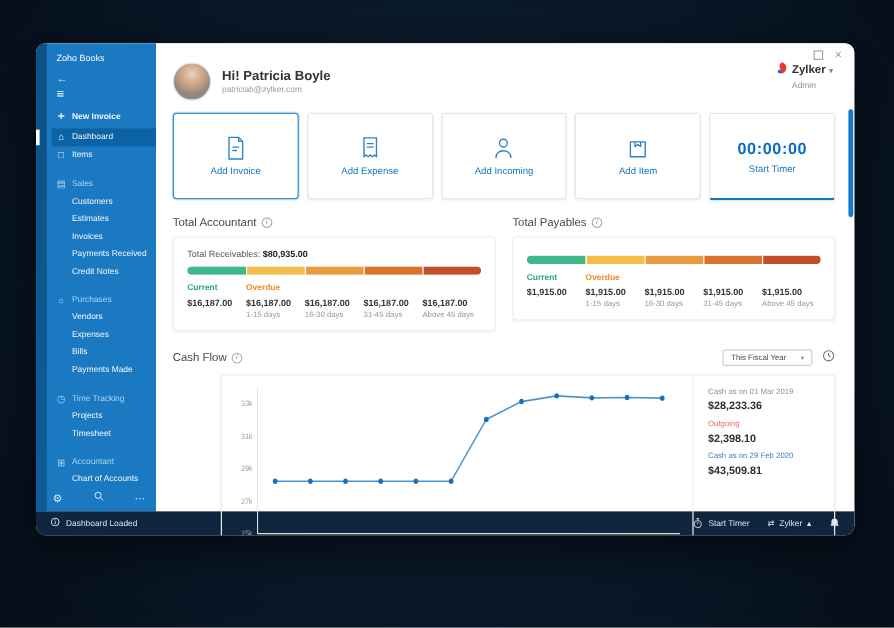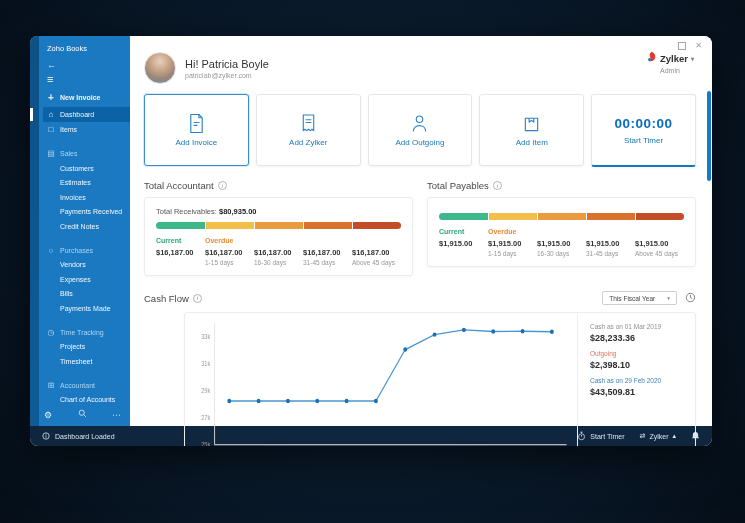--- a/index.html
+++ b/index.html
@@ -54,21 +54,21 @@
   .main{flex:1;min-width:0;background:#fff;position:relative;padding:6px 16px 0 14px;box-sizing:border-box;color:#333;}
   .win-controls{position:absolute;top:5px;right:10px;display:flex;gap:9px;align-items:center;color:#9b9b9b;}
   .restore-box{width:6px;height:6px;border:1px solid #a5a5a5;cursor:pointer;}
   .close-x{font-size:8px;cursor:pointer;}
 
   .header-row{display:flex;align-items:center;gap:9px;margin-top:10px;}
   .avatar{
     width:30px;height:30px;border-radius:50%;border:1px solid #e2e2e2;flex-shrink:0;
     background:radial-gradient(circle at 50% 28%, #e7d2bf 0%, #c7a184 38%, #96857a 66%, #8093a0 100%);
   }
-  .greeting{font-size:11px;font-weight:normal;color:#333;}
+  .greeting{font-size:11px;font-weight:bold;color:#333;}
   .email{font-size:7px;color:#9a9a9a;margin-top:2px;}
   .org{position:absolute;right:18px;top:15px;display:flex;flex-direction:column;align-items:center;}
   .org-row{display:flex;align-items:center;gap:3px;font-size:9.5px;font-weight:bold;color:#2e2e2e;cursor:pointer;}
   .org-caret{font-size:6px;color:#777;}
   .org-role{font-size:7px;color:#8f8f8f;margin-top:2px;}
 
   .cards{display:flex;gap:7px;margin-top:10px;}
   .card{
     flex:1;height:70px;background:#fff;border:1px solid #e6e6e6;border-radius:3px;
     box-shadow:0 1px 3px rgba(0,0,0,.05);
@@ -261,30 +261,30 @@
             <span class="card-label">Add Invoice</span>
           </div>
           <div class="card">
             <span class="card-icon">
               <svg width="19" height="21" viewBox="0 0 20 22" fill="none" stroke="#2e82c2" stroke-width="1.2" stroke-linejoin="round">
                 <path d="M4.5 2 h11 v16.5 l-1.8 -1.5 -1.8 1.5 -1.9 -1.5 -1.8 1.5 -1.9 -1.5 -1.8 1.5 z"></path>
                 <line x1="7" y1="7" x2="13" y2="7"></line>
                 <line x1="7" y1="10" x2="13" y2="10"></line>
               </svg>
             </span>
-            <span class="card-label">Add Zylker</span>
+            <span class="card-label">Add Expense</span>
           </div>
           <div class="card">
             <span class="card-icon">
               <svg width="19" height="21" viewBox="0 0 20 22" fill="none" stroke="#2e82c2" stroke-width="1.2" stroke-linejoin="round">
                 <circle cx="10" cy="6.5" r="3.4"></circle>
                 <path d="M3.5 19.5 c0-4 2.9-6.3 6.5-6.3 s6.5 2.3 6.5 6.3"></path>
               </svg>
             </span>
-            <span class="card-label">Add Outgoing</span>
+            <span class="card-label">Add Incoming</span>
           </div>
           <div class="card">
             <span class="card-icon">
               <svg width="19" height="21" viewBox="0 0 20 22" fill="none" stroke="#2e82c2" stroke-width="1.2" stroke-linejoin="round">
                 <rect x="3.5" y="5.5" width="13" height="13"></rect>
                 <path d="M7.5 5.5 v4 l2.5 -1.6 2.5 1.6 v-4"></path>
               </svg>
             </span>
             <span class="card-label">Add Item</span>
           </div>

